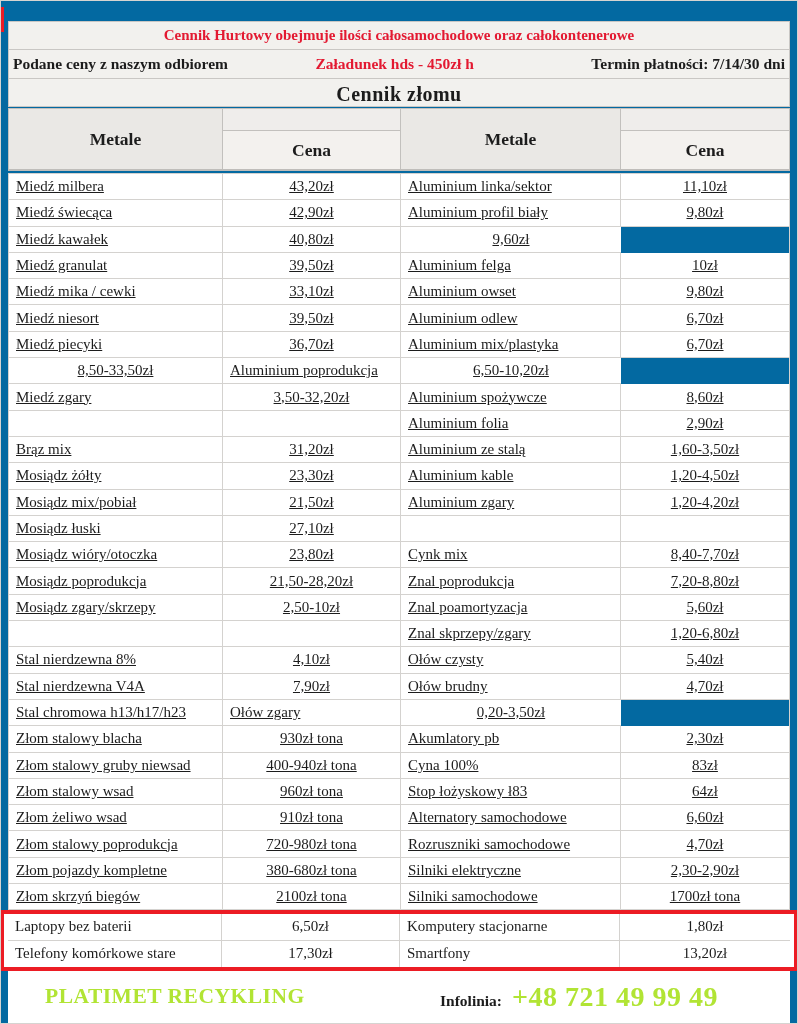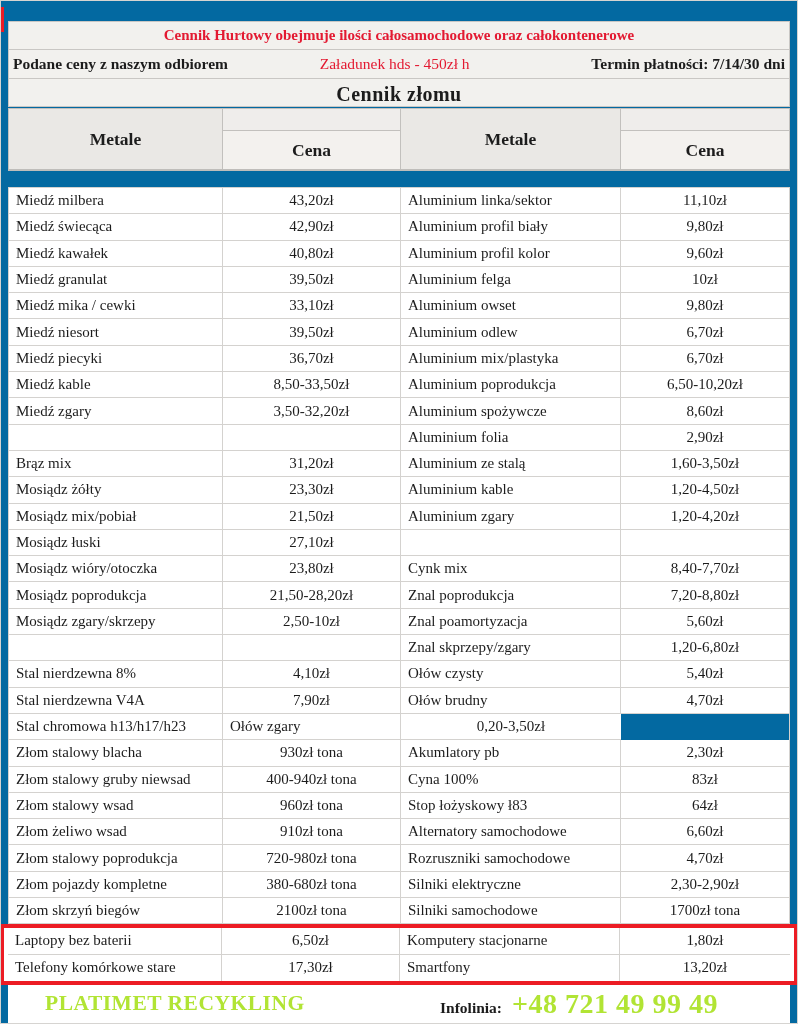--- a/index.html
+++ b/index.html
@@ -30,21 +30,21 @@
   
   .red-edge{position:absolute;left:0;top:6px;width:3px;height:25px;background:var(--highlight_red);}
 
   
   .banner{background:var(--banner_bg);border:1px solid var(--line);border-bottom:none;}
   .banner-row{border-bottom:1px solid var(--line);display:flex;align-items:center;}
   .banner-row.first{height:28px;justify-content:center;}
   .banner-line1{color:var(--accent_red);font-weight:bold;font-size:15px;}
   .banner-row.second{height:29px;padding:0 4px;}
   .banner-left{font-weight:bold;font-size:15.5px;white-space:nowrap;}
-  .banner-center{flex:1;text-align:center;color:var(--accent_red);font-weight:normal;font-size:15.5px;padding-right:30px;}
+  .banner-center{flex:1;text-align:center;color:var(--accent_red);font-weight:bold;font-size:15.5px;padding-right:30px;}
   .banner-right{font-weight:bold;font-size:15.5px;white-space:nowrap;}
   .banner-row.title-row{height:28px;justify-content:center;align-items:flex-end;}
   .page-title{font-weight:bold;font-size:20px;letter-spacing:.5px;}
 
   
   .thead{
     display:grid;grid-template-columns:var(--cols);grid-template-rows:22px 38px;
     border:1px solid #c2c0bd;border-bottom:2px solid #bfbdba;
     margin-top:1px;
   }
@@ -54,21 +54,21 @@
     font-weight:bold;font-size:17.5px;border-right:1px solid #c2c0bd;
   }
   .th-cena-top{background:var(--header_cena_top_bg);border-bottom:1px solid #c2c0bd;border-right:1px solid #c2c0bd;}
   .th-cena{
     background:var(--header_cena_bg);display:flex;align-items:center;justify-content:center;
     font-weight:bold;font-size:17.5px;border-right:1px solid #c2c0bd;
   }
   .th-cena-top.col4,.th-cena.col4{border-right:none;}
 
   
-  .tbody{border-left:1px solid var(--line-soft);border-right:1px solid var(--line-soft);margin-top:16px;border-top:1px solid var(--line-soft);}
+  .tbody{border-left:1px solid var(--line-soft);border-right:1px solid var(--line-soft);margin-top:2px;border-top:1px solid var(--line-soft);text-decoration:underline;}
   .trow{display:grid;grid-template-columns:var(--cols);height:26.3px;}
   .trow .cell{
     border-right:1px solid var(--line-soft);
     border-bottom:1px solid var(--line-soft);
     display:flex;align-items:center;
     font-size:15px;overflow:hidden;white-space:nowrap;
     background:#fff;
   }
   .trow .cell:last-child{border-right:none;}
   .trow .cell.label{padding-left:7px;}
@@ -128,21 +128,20 @@
       </div>
       <div class="trow">
         <div class="cell label">Miedź świecąca</div>
         <div class="cell price">42,90zł</div>
         <div class="cell label">Aluminium profil biały</div>
         <div class="cell price">9,80zł</div>
       </div>
       <div class="trow">
         <div class="cell label">Miedź kawałek</div>
         <div class="cell price">40,80zł</div>
-        <div class="cell label">Aluminium profil kolor</div>
         <div class="cell price">9,60zł</div>
       </div>
       <div class="trow">
         <div class="cell label">Miedź granulat</div>
         <div class="cell price">39,50zł</div>
         <div class="cell label">Aluminium felga</div>
         <div class="cell price">10zł</div>
       </div>
       <div class="trow">
         <div class="cell label">Miedź mika / cewki</div>
@@ -156,21 +155,20 @@
         <div class="cell label">Aluminium odlew</div>
         <div class="cell price">6,70zł</div>
       </div>
       <div class="trow">
         <div class="cell label">Miedź piecyki</div>
         <div class="cell price">36,70zł</div>
         <div class="cell label">Aluminium mix/plastyka</div>
         <div class="cell price">6,70zł</div>
       </div>
       <div class="trow">
-        <div class="cell label">Miedź kable</div>
         <div class="cell price">8,50-33,50zł</div>
         <div class="cell label">Aluminium poprodukcja</div>
         <div class="cell price">6,50-10,20zł</div>
       </div>
       <div class="trow">
         <div class="cell label">Miedź zgary</div>
         <div class="cell price">3,50-32,20zł</div>
         <div class="cell label">Aluminium spożywcze</div>
         <div class="cell price">8,60zł</div>
       </div>

